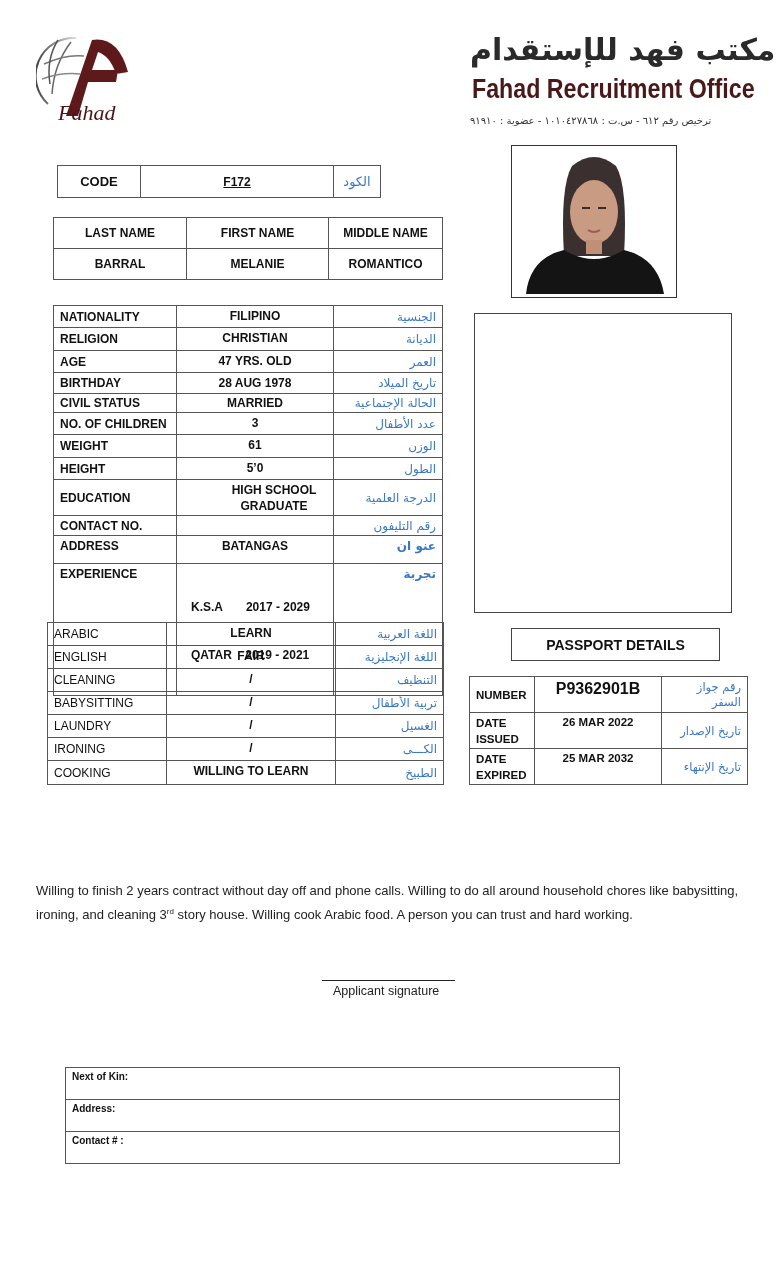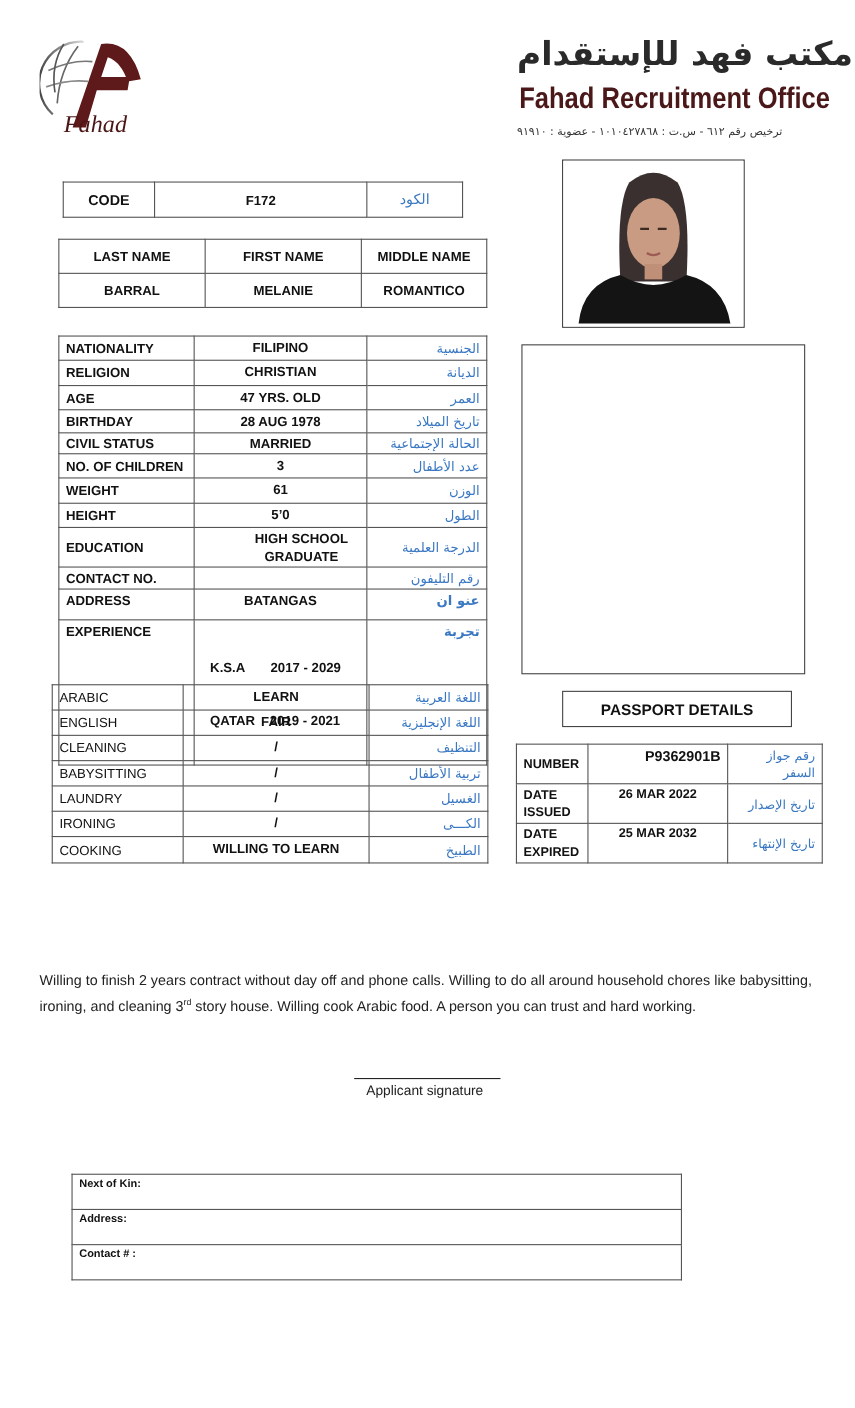--- a/index.html
+++ b/index.html
@@ -45,25 +45,25 @@
     <path d="M22 6 Q10 25 14 50" fill="none" stroke="#555" stroke-width="1.5"></path>
     <path d="M30 82 L56 6 Q82 2 92 38 L80 40 Q74 22 62 18 L56 36 L82 36 L80 48 L52 48 L42 82 Z" fill="#5e1a1a"></path>
     <text x="22" y="86" font-family="Liberation Serif, serif" font-style="italic" font-size="22" fill="#4a1616">Fahad</text>
   </svg>
 </div>
 
 <div id="office-ar" class="abs">مكتب فهد للإستقدام</div>
 <div id="office-en" class="abs">Fahad Recruitment Office</div>
 <div id="office-license" class="abs">ترخيص رقم ٦١٢ - س.ت : ١٠١٠٤٢٧٨٦٨ - عضوية : ٩١٩١٠</div>
 
-<table style="left:57px; top:165px; width:364px; height:33px;">
+<table style="left:57px; top:165px; width:324px; height:33px;">
   <tbody>
       <tr>
     <td class="b c" style="width:70px; font-size:13px;">CODE</td>
-    <td class="b c" style="width:180px;">F172</td>
+    <td class="b c" style="width:180px;text-decoration:underline;">F172</td>
     <td class="ar c" style="text-align:center; font-size:13px;">الكود</td>
   </tr>
 </tbody>
   </table>
 
 <table style="left:53px; top:217px; width:390px; height:63px;">
   <tbody>
       <tr style="height:31px;">
     <td class="b c" style="width:120px;">LAST NAME</td>
     <td class="b c" style="width:129px;">FIRST NAME</td>
@@ -201,21 +201,21 @@
   </tr>
 </tbody>
   </table>
 
 <div class="abs" style="left:511px; top:628px; width:207px; height:31px; border:1px solid #444; display:flex; align-items:center; justify-content:center; font-weight:bold; font-size:14px;">PASSPORT DETAILS</div>
 
 <table style="left:469px; top:676px; width:279px;">
   <tbody>
       <tr style="height:36px;">
     <td class="b" style="width:52px; font-size:11.5px;">NUMBER</td>
-    <td class="b c top" style="width:114px; font-size:13px;text-align:right;">P9362901B</td>
+    <td class="b c top" style="width:114px; font-size:16px;">P9362901B</td>
     <td class="ar top" style="font-size:11.5px; line-height:15px; padding-left:16px;">رقم جواز السفر</td>
   </tr>
   <tr style="height:36px;">
     <td class="b" style="font-size:11.5px; line-height:16px;">DATE ISSUED</td>
     <td class="b c top" style="font-size:11.5px;">26 MAR 2022</td>
     <td class="ar" style="font-size:11.5px;">تاريخ الإصدار</td>
   </tr>
   <tr style="height:36px;">
     <td class="b" style="font-size:11.5px; line-height:16px;">DATE EXPIRED</td>
     <td class="b c top" style="font-size:11.5px;">25 MAR 2032</td>

